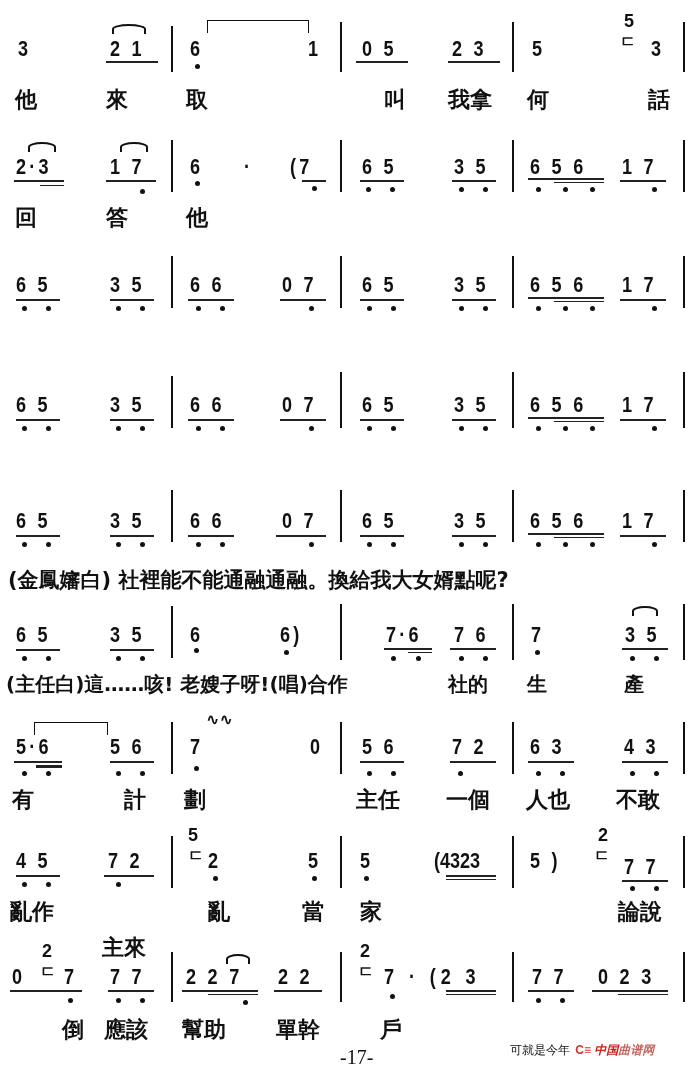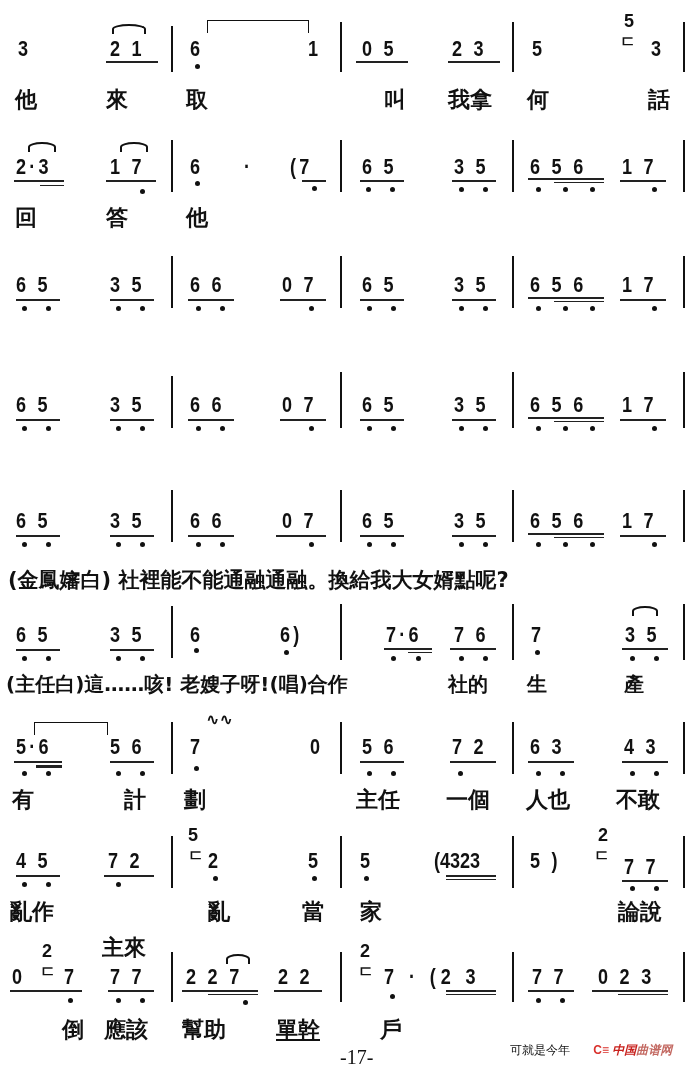--- a/index.html
+++ b/index.html
@@ -14,21 +14,21 @@
   .bar { position:absolute; width:2px; background:#111; }
   .lyric { position:absolute; font-size:22px; font-weight:bold; white-space:nowrap; line-height:24px;
            font-family:"DejaVu Sans", sans-serif; }
   .slur { position:absolute; border:2px solid #111; border-bottom:none; border-radius:50% 50% 0 0; height:8px; }
   .bracket { position:absolute; border:1.5px solid #111; border-bottom:none; height:12px; }
   .grace { position:absolute; font-weight:bold; font-size:18px; line-height:18px; }
   .grace-tick { position:absolute; font-size:16px; font-weight:bold; line-height:16px; }
   .trill { position:absolute; font-size:16px; font-weight:bold; }
   .footer-page { position:absolute; left:340px; top:1046px; font-family:"Liberation Serif", serif; font-size:20px; }
   .footer-credit { position:absolute; left:510px; top:1042px; font-size:12px; white-space:nowrap; }
-  .credit-logo { display:inline-block; margin-left:20px; }
+  .credit-logo { display:inline-block; margin-left:2px; }
   .logo-mark { color:#d9302b; font-weight:bold; }
   .logo-a { color:#c8201c; font-weight:bold; font-style:italic; }
   .logo-b { color:#b5453c; font-weight:bold; font-style:italic; opacity:.8; }
 </style>
 </head>
 <body>
 
 <div class="system" style="top:0;">
   <span class="note" style="left:18px;top:38px;">3</span>
   <div class="slur" style="left:112px;top:24px;width:30px;"></div>
@@ -375,21 +375,21 @@
   <div class="dot" style="left:536px;top:68px;"></div>
   <div class="dot" style="left:560px;top:68px;"></div>
   <span class="note" style="left:598px;top:36px;">0 2 3</span>
   <div class="ul" style="left:592px;top:60px;width:76px;"></div>
   <div class="ul2" style="left:618px;top:64px;width:50px;"></div>
   <div class="bar" style="left:683px;top:22px;height:50px;"></div>
 
   <span class="lyric" style="left:62px;top:88px;">倒</span>
   <span class="lyric" style="left:104px;top:88px;">應該</span>
   <span class="lyric" style="left:182px;top:88px;">幫助</span>
-  <span class="lyric" style="left:276px;top:88px;text-decoration:underline;">單幹</span>
+  <span class="lyric" style="left:276px;top:88px;">單幹</span>
   <span class="lyric" style="left:380px;top:88px;">戶</span>
 </div>
 
 <div class="footer-page">-17-</div>
 <div class="footer-credit">
   <span>可就是今年</span>
   <span class="credit-logo">
     <span class="logo-mark">C≡</span>
     <span class="logo-a">中国</span><span class="logo-b">曲谱网</span>
   </span>

